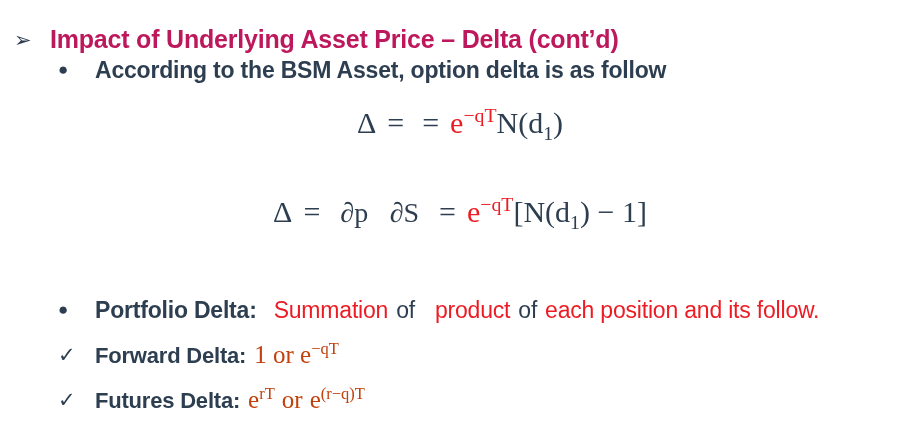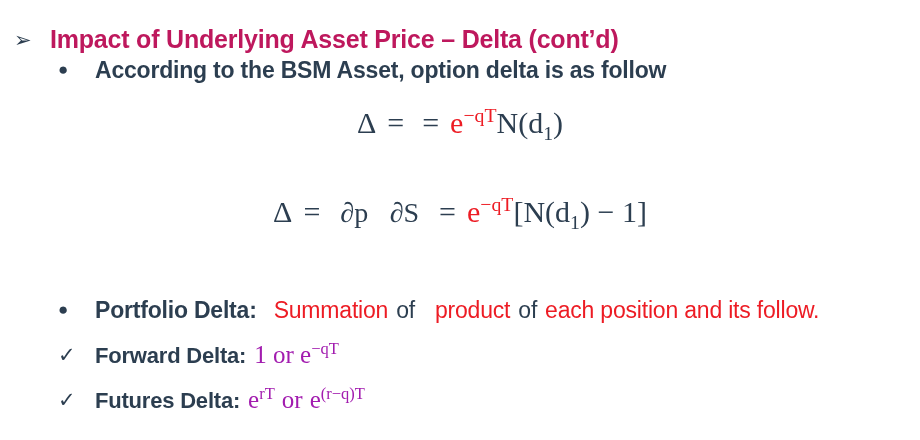--- a/index.html
+++ b/index.html
@@ -101,21 +101,21 @@
 
   
   .dark { color: #2c3e50; }
   .red  { color: #ed1c24; }
   .norm { font-weight: normal; }
 
   
   .math {
     font-family: "Liberation Serif", serif;
     font-weight: normal;
-    color: #a21caf;
+    color: #c2410c;
     font-size: 25px;
     letter-spacing: 0;
   }
 
   sup.sm, sub.sm {
     font-size: 0.66em;
     line-height: 0;
   }
   sup.sm { vertical-align: super; }
   sub.sm { vertical-align: sub; }

